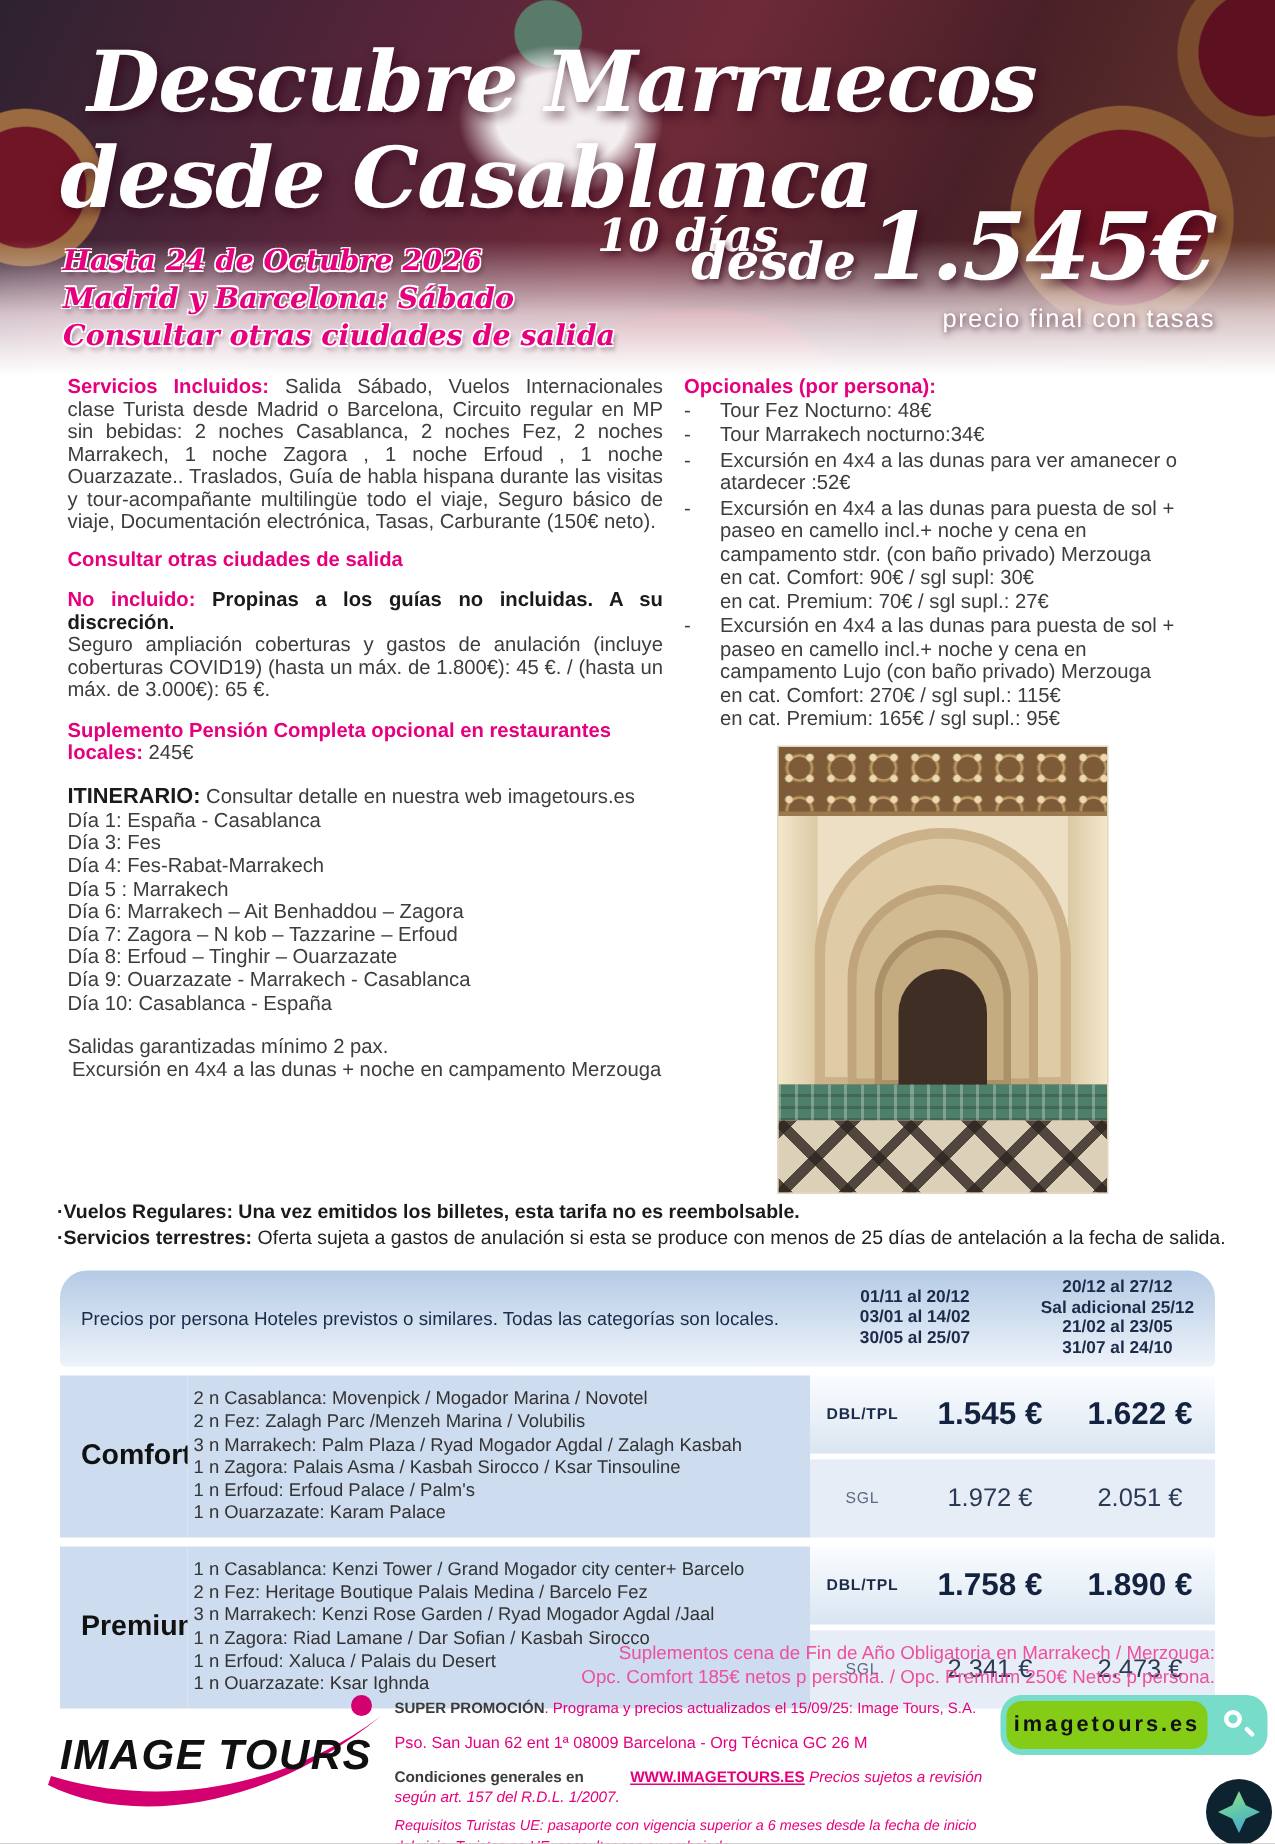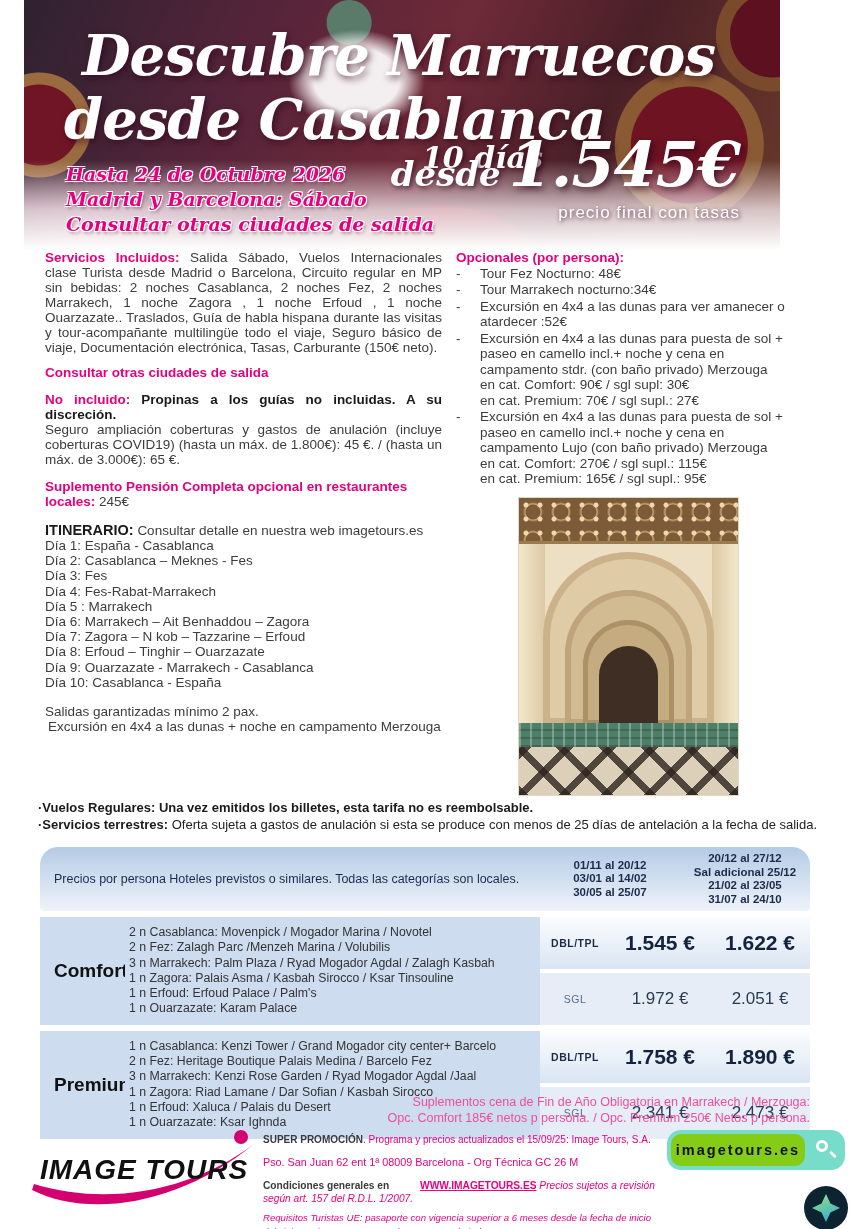--- a/index.html
+++ b/index.html
@@ -1,30 +1,29 @@
 <!DOCTYPE html>
 <html><head>
 <meta charset="utf-8">
 <style>
   * { margin:0; padding:0; box-sizing:border-box; }
   body { background:#888; font-family:"Liberation Sans", sans-serif; }
   .page { position:relative; width:850px; height:1229px; margin:0 auto; background:#fff; overflow:hidden; }
 
   
-  .hero { position:absolute; left:0; top:0; width:756px; height:250px; overflow:hidden;
+  .hero { position:absolute; left:0; top:0; width:850px; height:250px; overflow:hidden;
     background:
       radial-gradient(circle at 88% 58%, #6e1322 0 58px, #8a5a35 59px 74px, rgba(0,0,0,0) 75px),
       radial-gradient(circle at 99% 14%, #5c1020 0 42px, #7a4a2c 43px 56px, rgba(0,0,0,0) 57px),
       radial-gradient(circle at 2% 50%, #701525 0 40px, #9a6a40 41px 52px, rgba(0,0,0,0) 53px),
       radial-gradient(ellipse 130px 75px at 55% 103%, #8a1f2a 0 68%, rgba(0,0,0,0) 70%),
       radial-gradient(ellipse 95px 70px at 44% 32%, rgba(255,255,255,.92) 0 45%, rgba(255,255,255,0) 72%),
       radial-gradient(circle at 43% 9%, #5a7a6a 0 22px, rgba(0,0,0,0) 23px),
       radial-gradient(ellipse 200px 90px at 10% 92%, rgba(225,160,180,.55), rgba(0,0,0,0) 70%),
       linear-gradient(115deg, #2e2230 0%, #55243a 28%, #6e2a38 52%, #4a2028 72%, #6a3a2a 100%);
-    margin-left: 24px;
   }
   .hero::after { content:""; position:absolute; left:0; right:0; bottom:0; height:90px;
     background:linear-gradient(to bottom, rgba(255,255,255,0) 0%, rgba(246,233,238,.78) 55%, #ffffff 100%); }
   .script { font-family:"DejaVu Serif", serif; font-style:italic; font-weight:700; }
   .h-title1 { position:absolute; left:58px; top:22px; font-size:56px; color:#fff; letter-spacing:-1px;
     text-shadow:2px 3px 7px rgba(50,0,25,.65); z-index:3; }
   .h-title2 { position:absolute; left:40px; top:86px; font-size:56px; color:#fff; letter-spacing:-1px;
     text-shadow:2px 3px 7px rgba(50,0,25,.65); z-index:3; }
   .h-days { position:absolute; left:398px; top:140px; font-size:30px; color:#fff;
     text-shadow:2px 2px 5px rgba(50,0,25,.7); z-index:3; }
@@ -157,21 +156,20 @@
     <p class="just"><span class="mag">Servicios Incluidos:</span> <span>Salida Sábado, Vuelos Internacionales clase Turista desde Madrid o Barcelona, Circuito regular en MP sin bebidas: 2 noches Casablanca, 2 noches Fez, 2 noches Marrakech, 1 noche Zagora , 1 noche Erfoud , 1 noche Ouarzazate.. Traslados, Guía de habla hispana durante las visitas y tour-acompañante multilingüe todo el viaje, Seguro básico de viaje, Documentación electrónica, Tasas, Carburante (150€ neto).</span></p>
     <div class="sp10"></div>
     <div class="mag">Consultar otras ciudades de salida</div>
     <div class="sp12"></div>
     <p class="just"><span class="mag">No incluido:</span> <span class="blk">Propinas a los guías no incluidas. A su discreción.</span><br><span>Seguro ampliación coberturas y gastos de anulación (incluye coberturas COVID19)  (hasta un máx. de 1.800€): 45 €. / (hasta un máx. de 3.000€): 65 €.</span></p>
     <div class="sp12"></div>
     <p><span class="mag">Suplemento Pensión Completa opcional en restaurantes locales:</span> <span>245€</span></p>
     <div class="sp14"></div>
     <p><span class="blk" style="font-size:14.5px">ITINERARIO:</span> <span>Consultar detalle en nuestra web imagetours.es</span></p>
     <div class="day">Día 1:  España - Casablanca</div>
-    <div class="day">Día 2: Casablanca – Meknes - Fes</div>
     <div class="day">Día 3:  Fes</div>
     <div class="day">Día 4:  Fes-Rabat-Marrakech</div>
     <div class="day">Día 5 : Marrakech</div>
     <div class="day">Día 6: Marrakech – Ait Benhaddou – Zagora</div>
     <div class="day">Día 7: Zagora – N kob – Tazzarine – Erfoud</div>
     <div class="day">Día 8: Erfoud – Tinghir – Ouarzazate</div>
     <div class="day">Día 9: Ouarzazate - Marrakech - Casablanca</div>
     <div class="day">Día 10: Casablanca - España</div>
     <div class="sp14"></div>
     <div>Salidas garantizadas mínimo 2 pax.</div>

